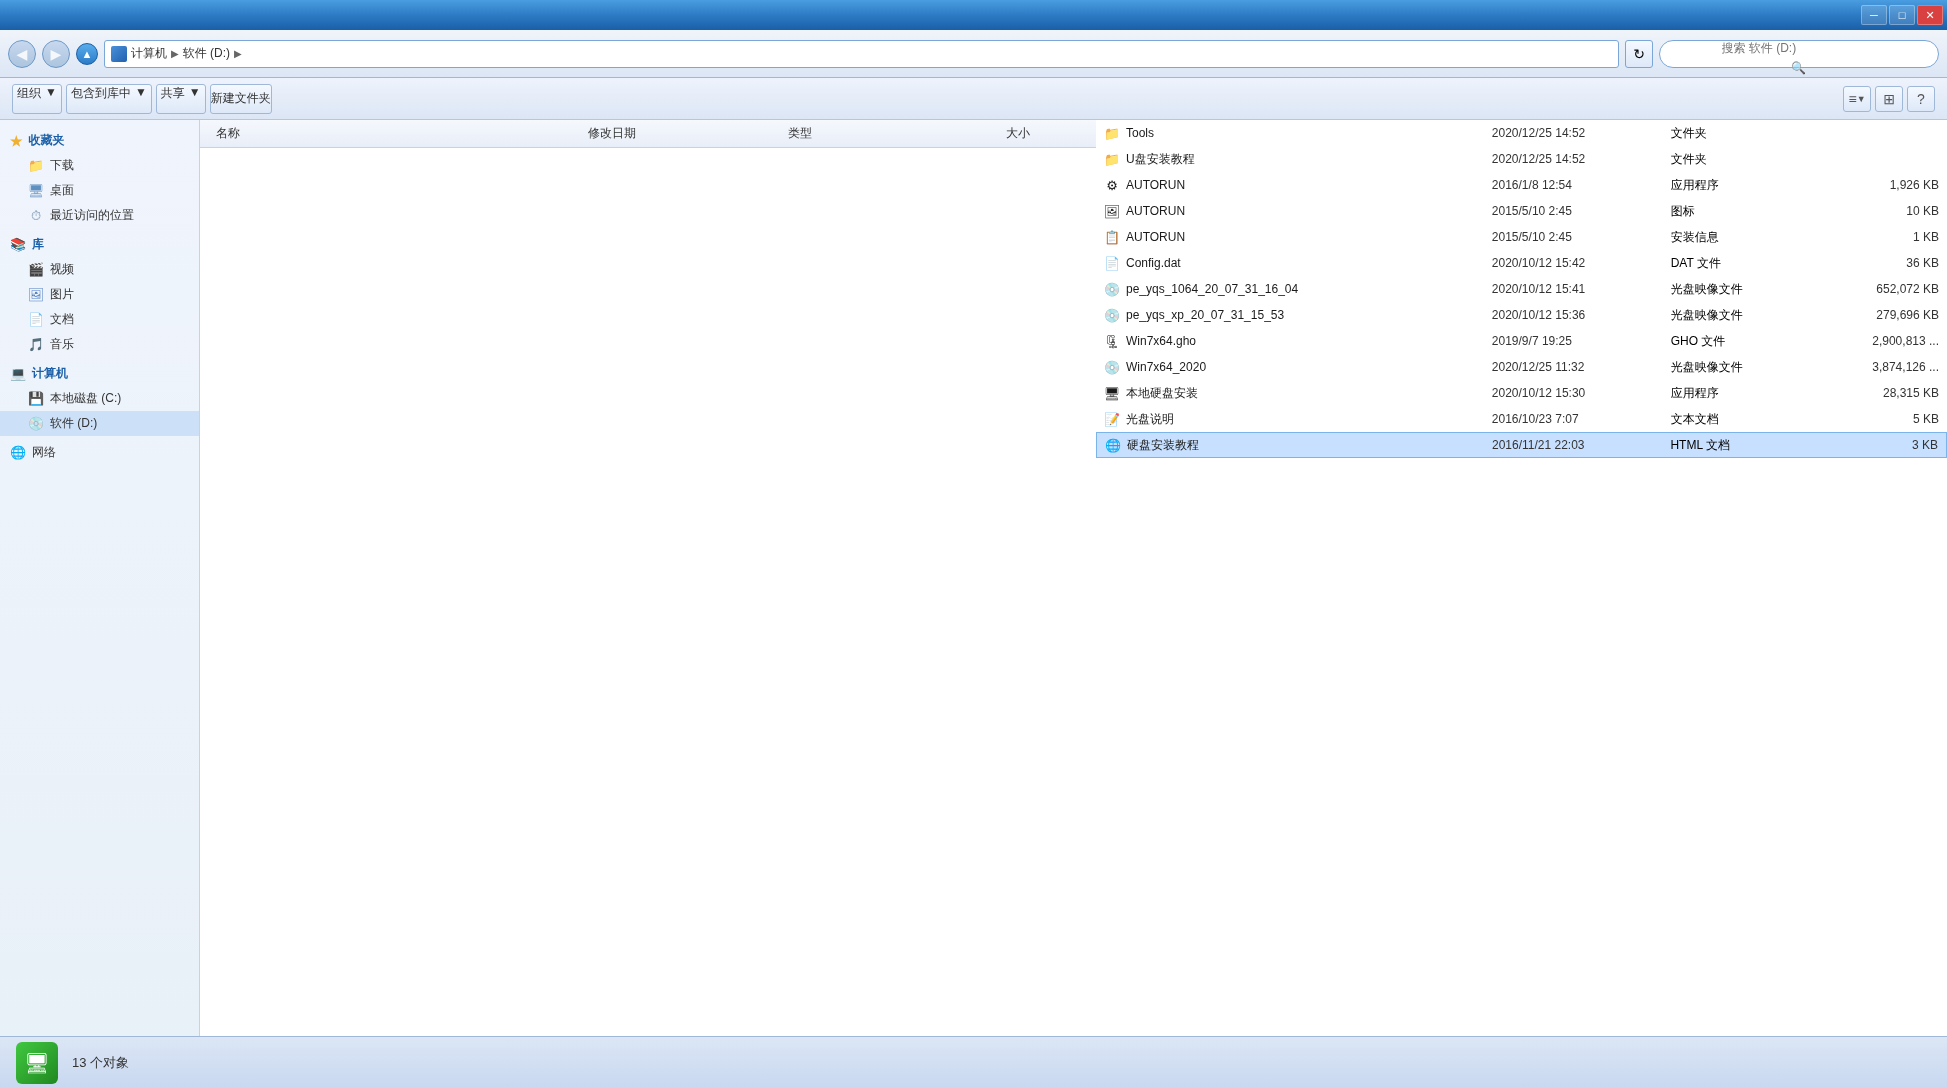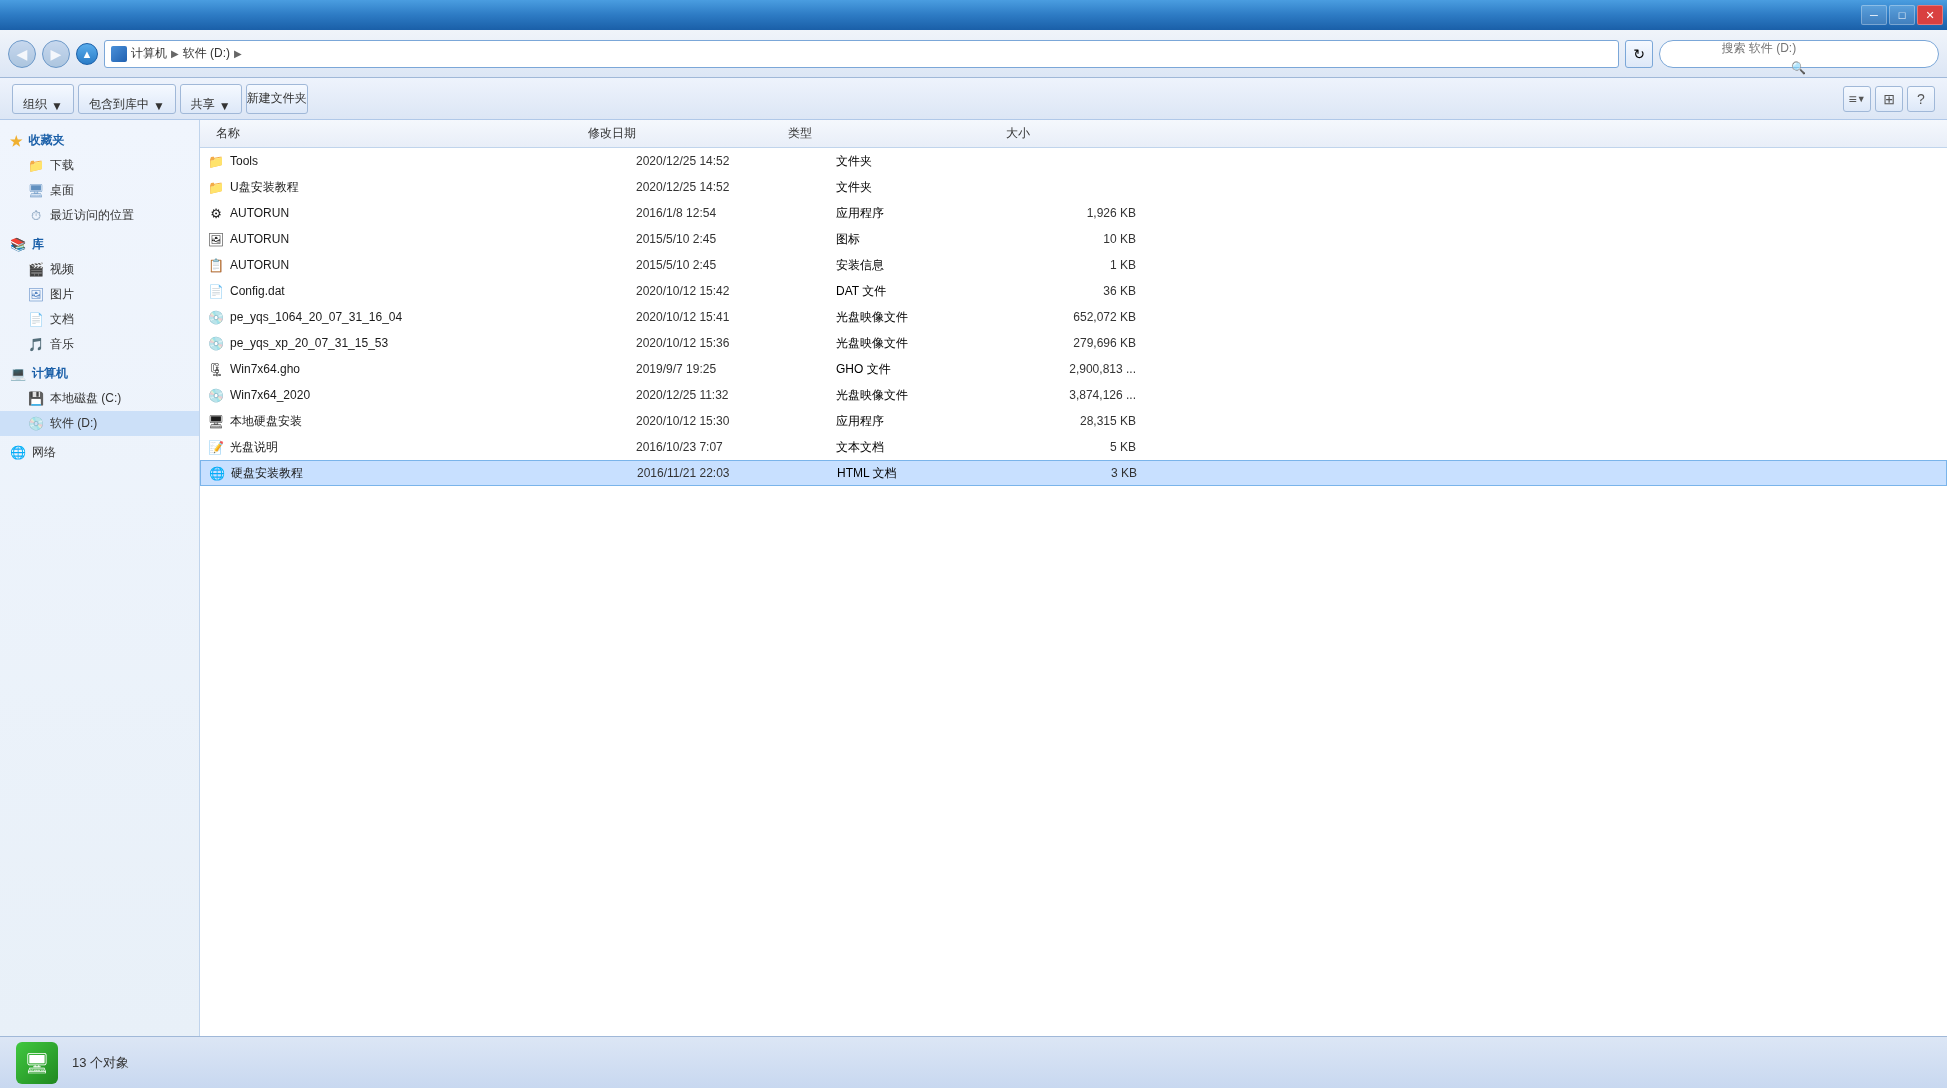--- a/index.html
+++ b/index.html
@@ -128,26 +128,26 @@
       height: 42px;
       display: flex;
       align-items: center;
       padding: 0 12px;
       gap: 4px;
       border-bottom: 1px solid #b0c8e8;
       flex-shrink: 0;
     }
     .toolbar-btn {
       height: 30px;
-      padding: 0 10px;
+      padding: 0 4px;
       background: linear-gradient(to bottom, #f5f9ff, #dde8f8);
       border: 1px solid #a0b8d8;
       border-radius: 3px;
       display: flex;
-      align-items: flex-end;
+      align-items: flex-start;
       gap: 4px;
       cursor: pointer;
       font-size: 12px;
       color: #333;
     }
     .new-folder-btn {
       height: 30px;
       padding: 0 0;
       background: linear-gradient(to bottom, #f5f9ff, #dde8f8);
       border: 1px solid #a0b8d8;
@@ -214,21 +214,21 @@
       color: #333;
       font-size: 12px;
     }
     .sidebar-item.selected { background: #cce0f8; }
     .star-icon { color: #f0b030; font-size: 14px; }
 
     
     .file-area {
       flex: 1;
       display: flex;
-      flex-direction: column;
+      flex-direction: row;
       overflow: hidden;
     }
     .column-header {
       display: flex;
       align-items: center;
       background: linear-gradient(to bottom, #f5f8fd, #e8eef8);
       border-bottom: 1px solid #c0d4ec;
       height: 28px;
       padding: 0 8px;
       flex-shrink: 0;

